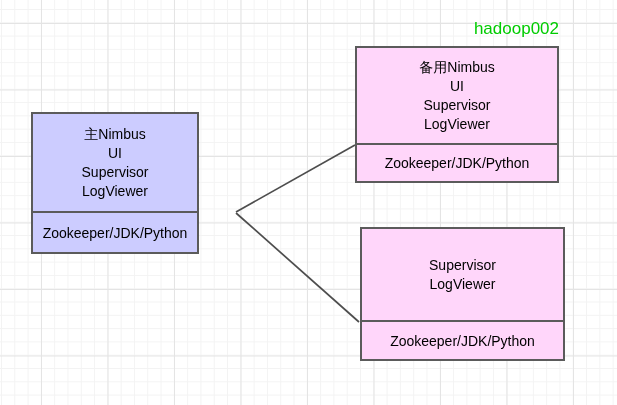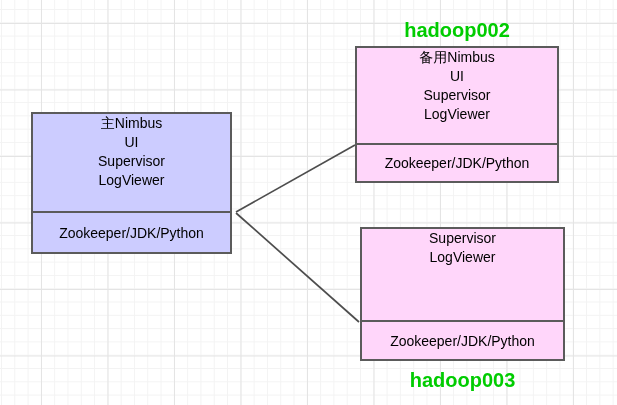--- a/index.html
+++ b/index.html
@@ -38,36 +38,37 @@
     display: flex;
     flex-direction: column;
     color: #000000;
     font-size: 14px;
     text-align: center;
   }
   .services {
     flex: 1;
     display: flex;
     flex-direction: column;
+    justify-content: center;
     line-height: 19px;
     border-bottom: 2px solid #5b5b5b;
   }
   .base-row {
     display: flex;
     align-items: center;
     justify-content: center;
   }
   .node-label {
     position: absolute;
-    font-size: 20px;
-    font-weight: 700;
-    text-align: center;
+    font-size: 17px;
+    font-weight: 400;
+    text-align: right;
   }
   
-  .box-1 { left: 31px;  top: 112px; width: 201px; height: 142px; }
+  .box-1 { left: 31px;  top: 112px; width: 168px; height: 142px; }
   .box-1 .base-row { height: 39px; }
   .label-1 { left: 31px;  top: 259px; width: 204px; }
   
   .box-2 { left: 355px; top: 46px;  width: 204px; height: 137px; }
   .box-2 .base-row { height: 36px; }
   .label-2 { left: 355px; top: 19px;  width: 204px; }
   
   .box-3 { left: 360px; top: 227px; width: 205px; height: 134px; }
   .box-3 .base-row { height: 37px; }
   .label-3 { left: 360px; top: 369px; width: 205px; }
@@ -103,15 +104,14 @@
     <div class="base-row">Zookeeper/JDK/Python</div>
   </div>
 
   <div class="node-box box-3" style="background-color: rgb(255, 214, 250);">
     <div class="services">
       <div>Supervisor</div>
       <div>LogViewer</div>
     </div>
     <div class="base-row">Zookeeper/JDK/Python</div>
   </div>
-  <div class="node-label label-3" style="color: rgb(0, 204, 0);">hadoop003</div>
 
 </div>
 
 </body></html>

